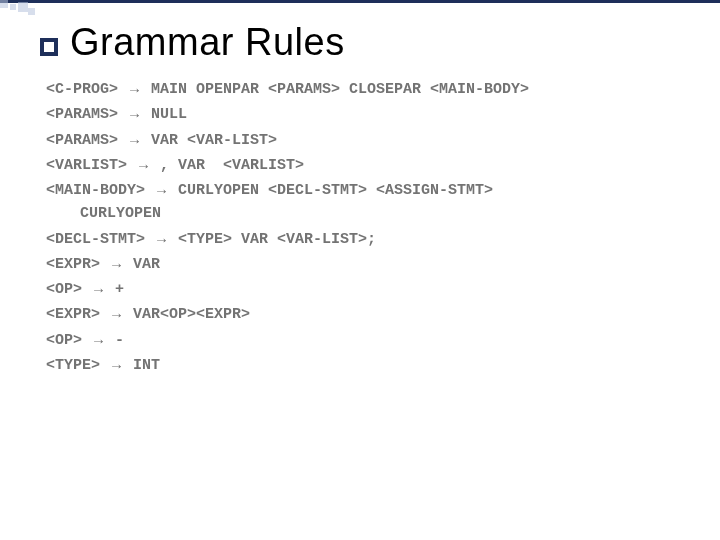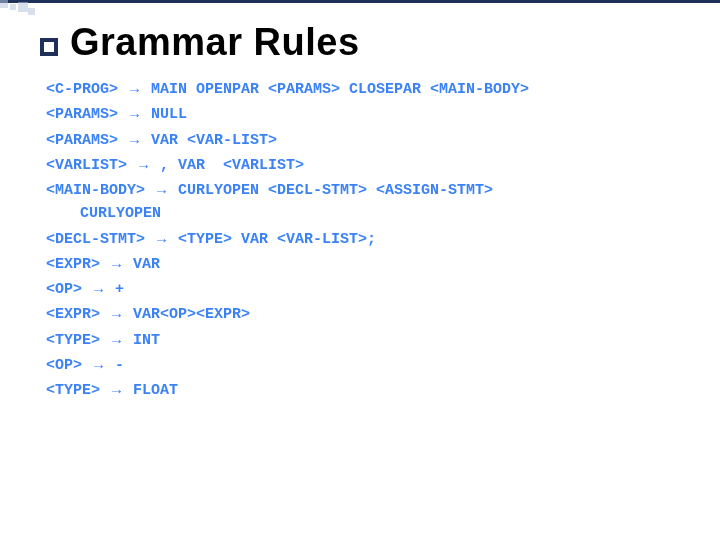--- a/index.html
+++ b/index.html
@@ -42,30 +42,30 @@
   .title-bullet {
     width: 18px;
     height: 18px;
     border: 4px solid #1e2f5a;
     background: #fff;
     margin-bottom: 8px;
     flex-shrink: 0;
   }
   .title {
     font-size: 38px;
-    font-weight: 700;
+    font-weight: 400;
     color: #000;
     letter-spacing: 0.5px;
   }
   .rules {
     font-family: "Courier New", Courier, monospace;
     font-weight: bold;
     font-size: 15px;
     line-height: 1.55;
-    color: #3b82f6;
+    color: #737373;
     padding-left: 6px;
   }
   .rule { white-space: pre-wrap; }
   .indent { padding-left: 34px; display:block; }
   .arrow { font-family: Arial, sans-serif; font-weight: normal; }
 </style>
 </head>
 <body>
 <div class="slide">
   <div class="square-deco">
@@ -83,17 +83,16 @@
   <div class="rules" id="rules-container">
       <div class="rule">&lt;C-PROG&gt; <span class="arrow">→</span> MAIN OPENPAR &lt;PARAMS&gt; CLOSEPAR &lt;MAIN-BODY&gt;</div>
       <div class="rule">&lt;PARAMS&gt; <span class="arrow">→</span> NULL</div>
       <div class="rule">&lt;PARAMS&gt; <span class="arrow">→</span> VAR &lt;VAR-LIST&gt;</div>
       <div class="rule">&lt;VARLIST&gt; <span class="arrow">→</span> , VAR  &lt;VARLIST&gt;</div>
       <div class="rule">&lt;MAIN-BODY&gt; <span class="arrow">→</span> CURLYOPEN &lt;DECL-STMT&gt; &lt;ASSIGN-STMT&gt;<span class="indent">CURLYOPEN</span></div>
       <div class="rule">&lt;DECL-STMT&gt; <span class="arrow">→</span> &lt;TYPE&gt; VAR &lt;VAR-LIST&gt;;</div>
       <div class="rule">&lt;EXPR&gt; <span class="arrow">→</span> VAR</div>
       <div class="rule">&lt;OP&gt; <span class="arrow">→</span> +</div>
       <div class="rule">&lt;EXPR&gt; <span class="arrow">→</span> VAR&lt;OP&gt;&lt;EXPR&gt;</div>
+      <div class="rule">&lt;OP&gt; <span class="arrow">→</span> -</div>
       <div class="rule">&lt;TYPE&gt; <span class="arrow">→</span> INT</div>
-      <div class="rule">&lt;OP&gt; <span class="arrow">→</span> -</div>
-      <div class="rule">&lt;TYPE&gt; <span class="arrow">→</span> FLOAT</div>
     </div>
 </div>
 
 </body></html>

